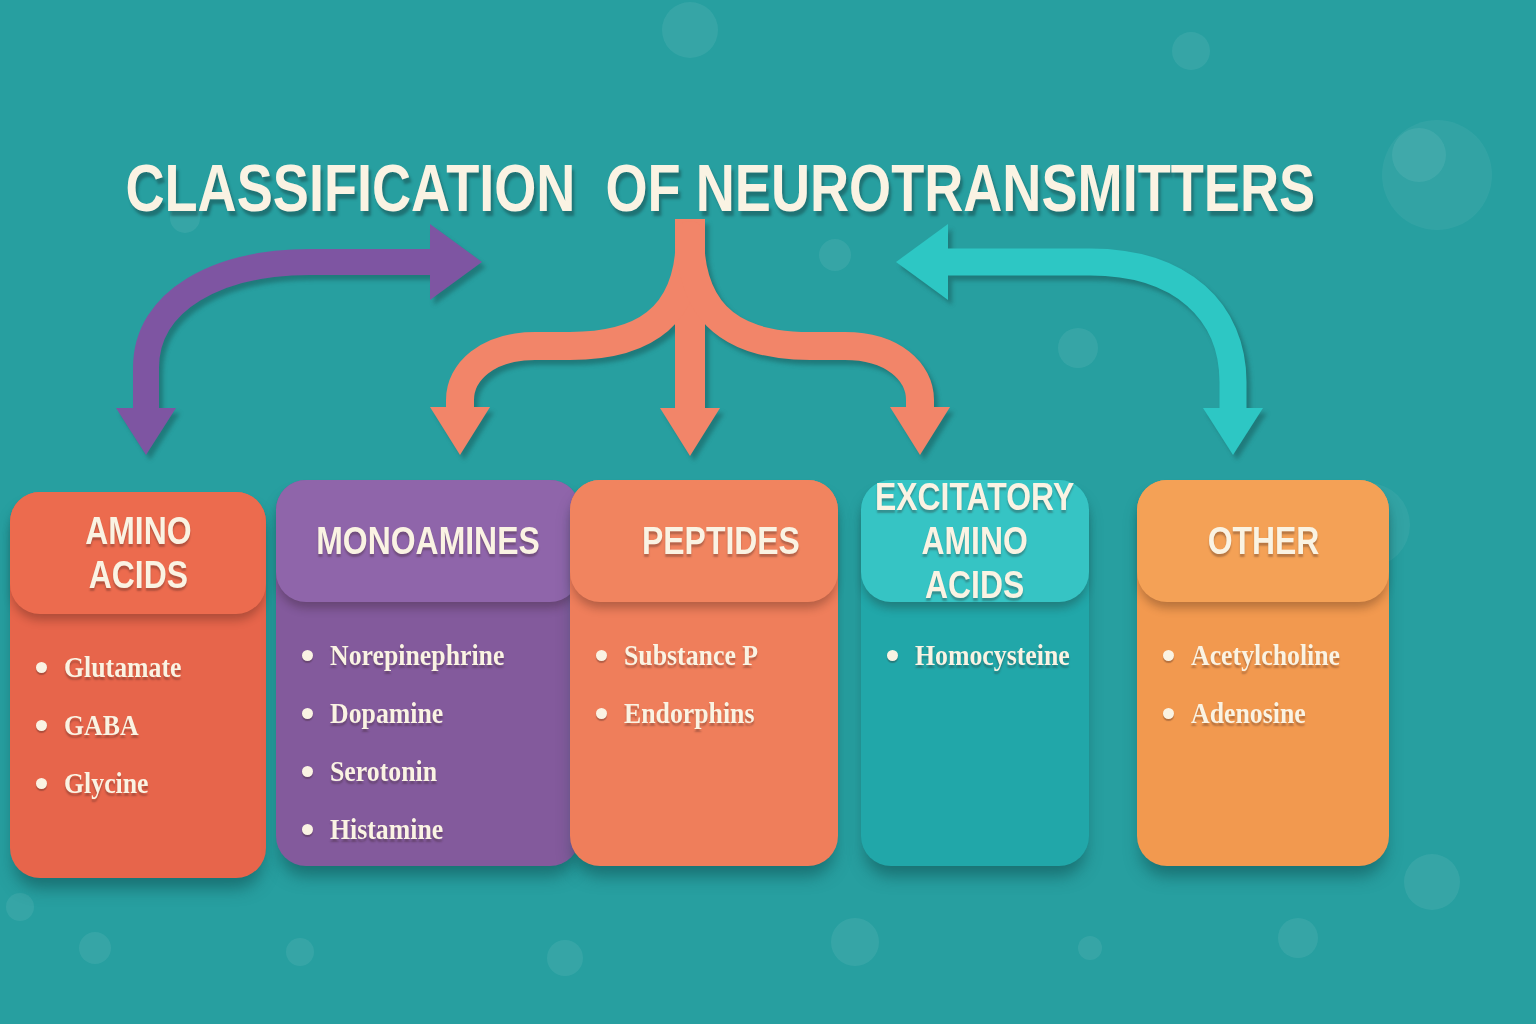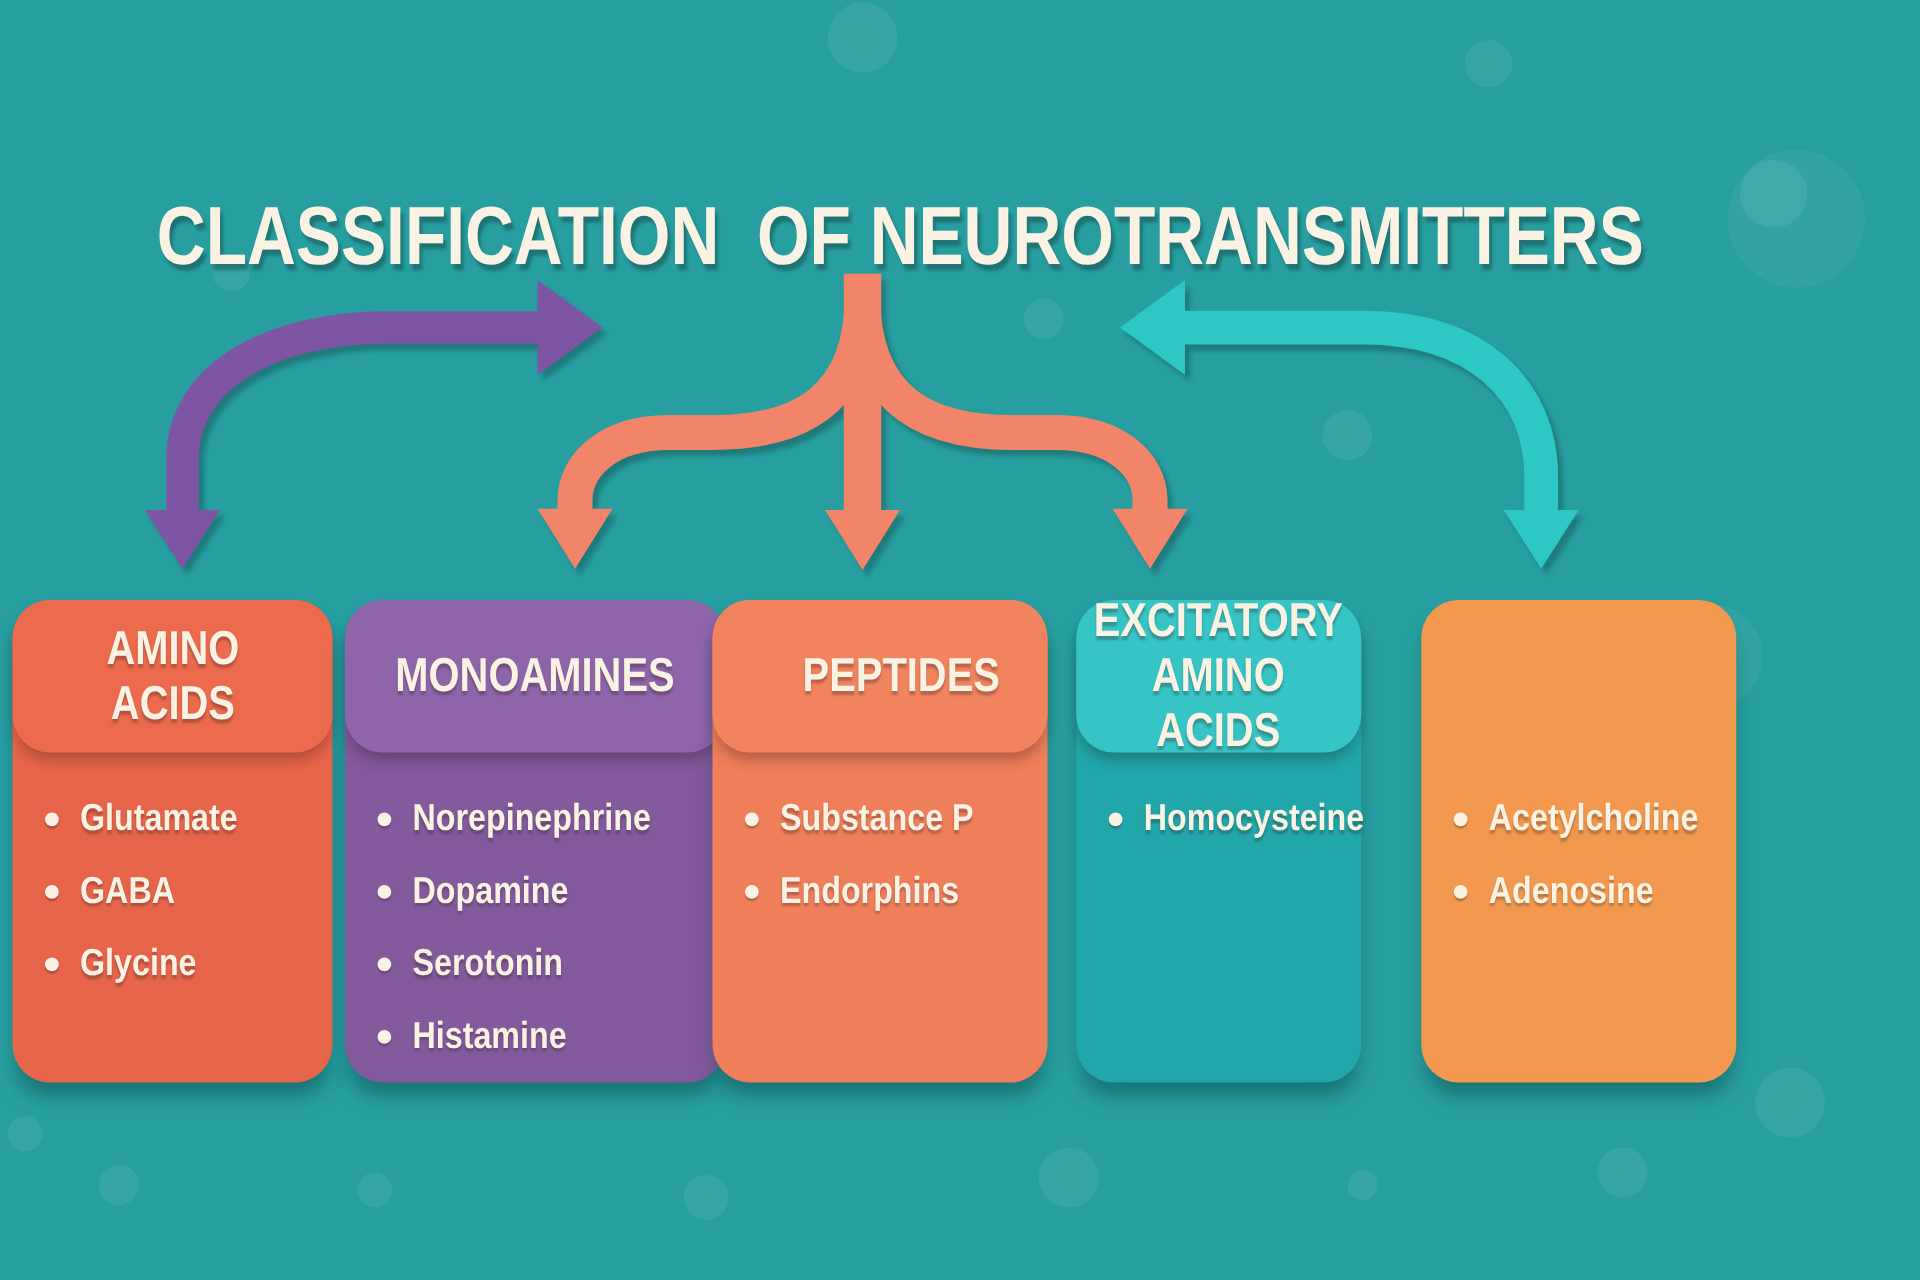--- a/index.html
+++ b/index.html
@@ -45,20 +45,21 @@
     text-align:center;
     white-space:pre-line;
     transform:scaleX(0.84);
     transform-origin:50% 50%;
     text-shadow:0 3px 2px rgba(45,25,25,0.3);
   }
   ul.items{
     list-style:none;
     margin:0;
     padding:158px 0 0 26px;
+    font-family:Liberation Serif, serif;
   }
   ul.items li{
     display:flex;align-items:center;
     margin-bottom:24px;
   }
   .dot{
     width:11px;height:11px;border-radius:50%;
     flex:0 0 11px;
     margin-right:17px;
     box-shadow:0 2px 1px rgba(45,25,25,0.3);
@@ -112,21 +113,21 @@
       <polygon points="920,455 890,407 950,407" fill="#f28569"></polygon>
     </g>
 
     <g class="arrow">
       <path d="M 928 262 L 1090 262 C 1182 262 1233 312 1233 382 L 1233 414" fill="none" stroke-width="27" stroke-linecap="round" stroke-linejoin="round" stroke="#2dc7c4"></path>
       <polygon points="896,262 948,224 948,300" fill="#2dc7c4"></polygon>
       <polygon points="1233,455 1203,408 1263,408" fill="#2dc7c4"></polygon>
     </g>
   </svg>
 
-  <div class="card" style="left: 10px; width: 256px; background: rgb(231, 101, 75);">
+  <div class="card" style="left: 10px; width: 256px; background: rgb(231, 101, 75); margin-top: 12px;">
     <div class="card-header" style="background: rgb(236, 107, 78);">
       <h2 style="color: rgb(250, 243, 227);">AMINO
 ACIDS</h2>
     </div>
     <ul class="items">
       <li>
         <span class="dot" style="background: rgb(250, 243, 227);"></span>
         <span class="item-text" style="color: rgb(250, 243, 227);">Glutamate</span>
       </li>
       <li>
@@ -187,20 +188,23 @@
     </div>
     <ul class="items">
       <li>
         <span class="dot" style="background: rgb(250, 243, 227);"></span>
         <span class="item-text" style="color: rgb(250, 243, 227);">Homocysteine</span>
       </li>
     </ul>
   </div>
 
   <div class="card" style="left: 1137px; width: 252px; background: rgb(242, 153, 79);">
+    <div class="card-header" style="background: rgb(244, 161, 86);">
+      <h2 style="color: rgb(250, 243, 227);">OTHER</h2>
+    </div>
     <ul class="items">
       <li>
         <span class="dot" style="background: rgb(250, 243, 227);"></span>
         <span class="item-text" style="color: rgb(250, 243, 227);">Acetylcholine</span>
       </li>
       <li>
         <span class="dot" style="background: rgb(250, 243, 227);"></span>
         <span class="item-text" style="color: rgb(250, 243, 227);">Adenosine</span>
       </li>
     </ul>

